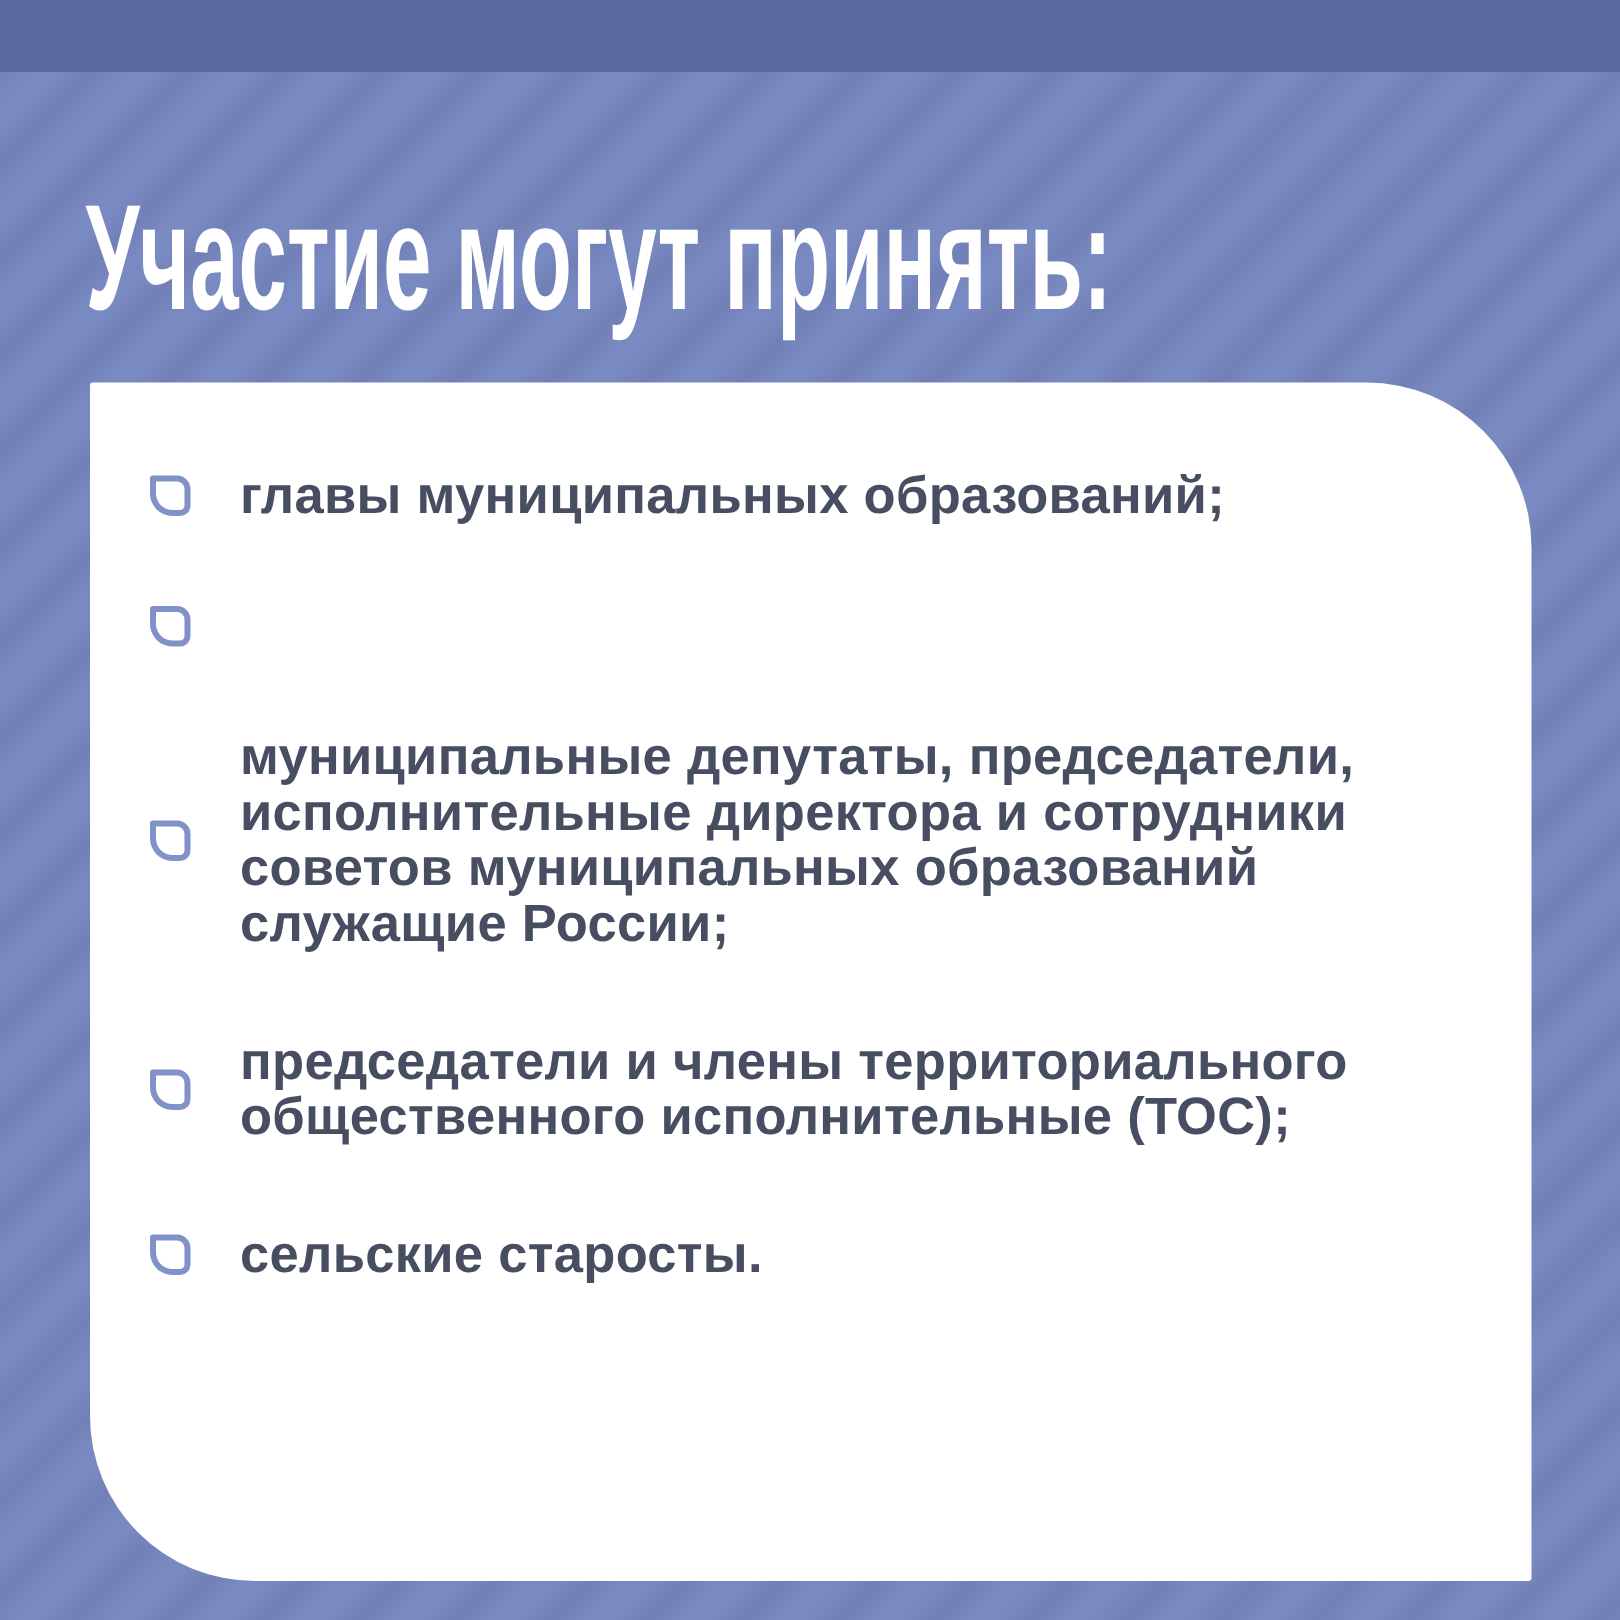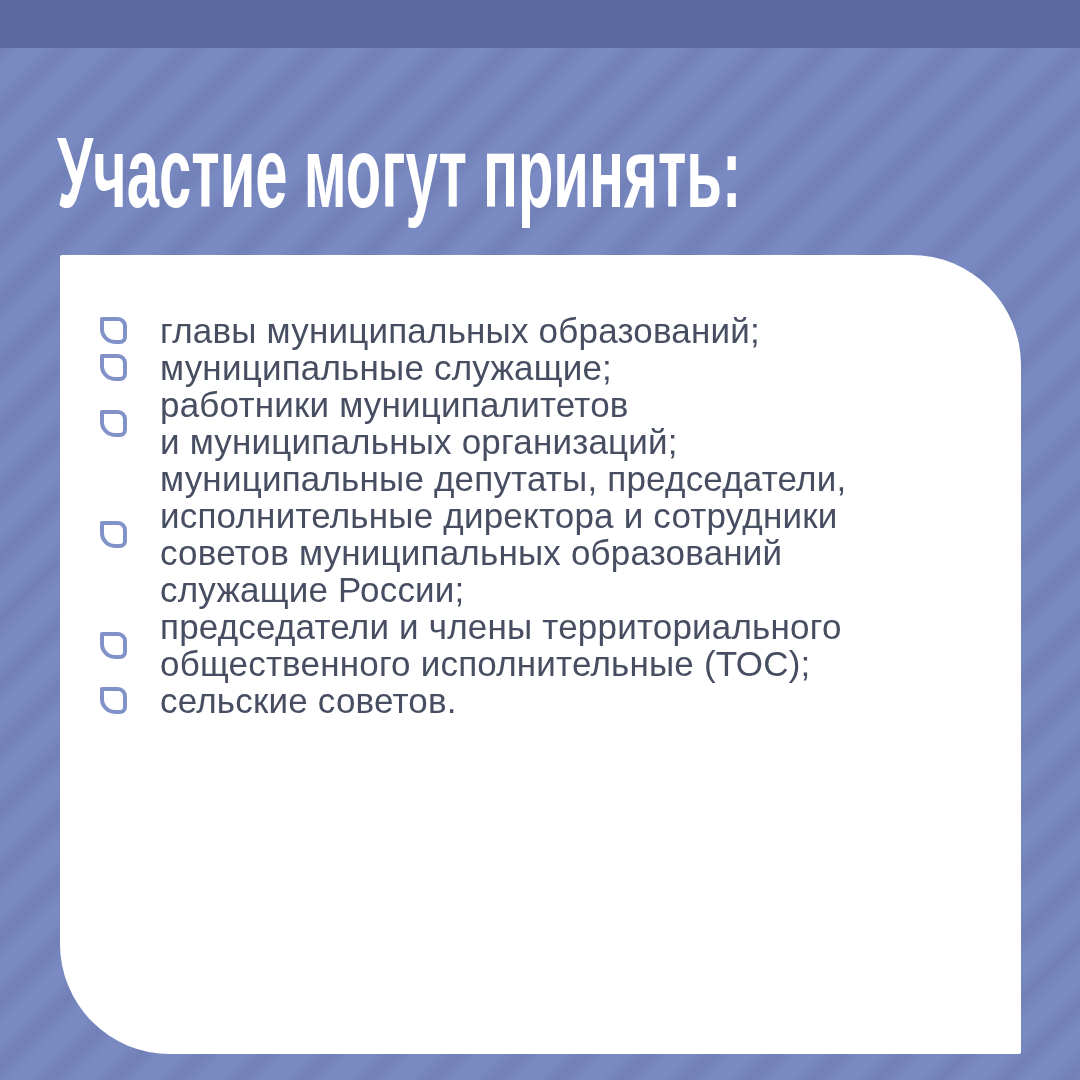--- a/index.html
+++ b/index.html
@@ -45,20 +45,22 @@
     left: 60px;
     top: 207px;
     width: 961px;
     height: 799px;
     box-sizing: border-box;
     background: #ffffff;
     border-radius: 2px 110px 2px 110px;
     padding: 57px 30px 0 40px;
     display: flex;
     flex-direction: column;
+    gap: 55px;
+    font-weight: bold;
   }
   .item {
     display: flex;
     align-items: center;
   }
   .bullet {
     flex: 0 0 auto;
     width: 27px;
     height: 27px;
     box-sizing: border-box;
@@ -85,42 +87,36 @@
 
   <div class="card">
 
     <div class="item">
       <span class="bullet"></span>
       <span class="item-text">главы муниципальных образований;</span>
     </div>
 
     <div class="item">
       <span class="bullet"></span>
-      <span class="item-text">муниципальные служащие;</span>
     </div>
 
-    <div class="item">
-      <span class="bullet"></span>
-      <span class="item-text">работники муниципалитетов
-и муниципальных организаций;</span>
-    </div>
 
     <div class="item">
       <span class="bullet"></span>
       <span class="item-text">муниципальные депутаты, председатели,
 исполнительные директора и сотрудники
 советов муниципальных образований
 служащие России;</span>
     </div>
 
     <div class="item">
       <span class="bullet"></span>
       <span class="item-text">председатели и члены территориального
 общественного исполнительные (ТОС);</span>
     </div>
 
     <div class="item">
       <span class="bullet"></span>
-      <span class="item-text">сельские советов.</span>
+      <span class="item-text">сельские старосты.</span>
     </div>
 
   </div>
 </div>
 
 </body></html>

